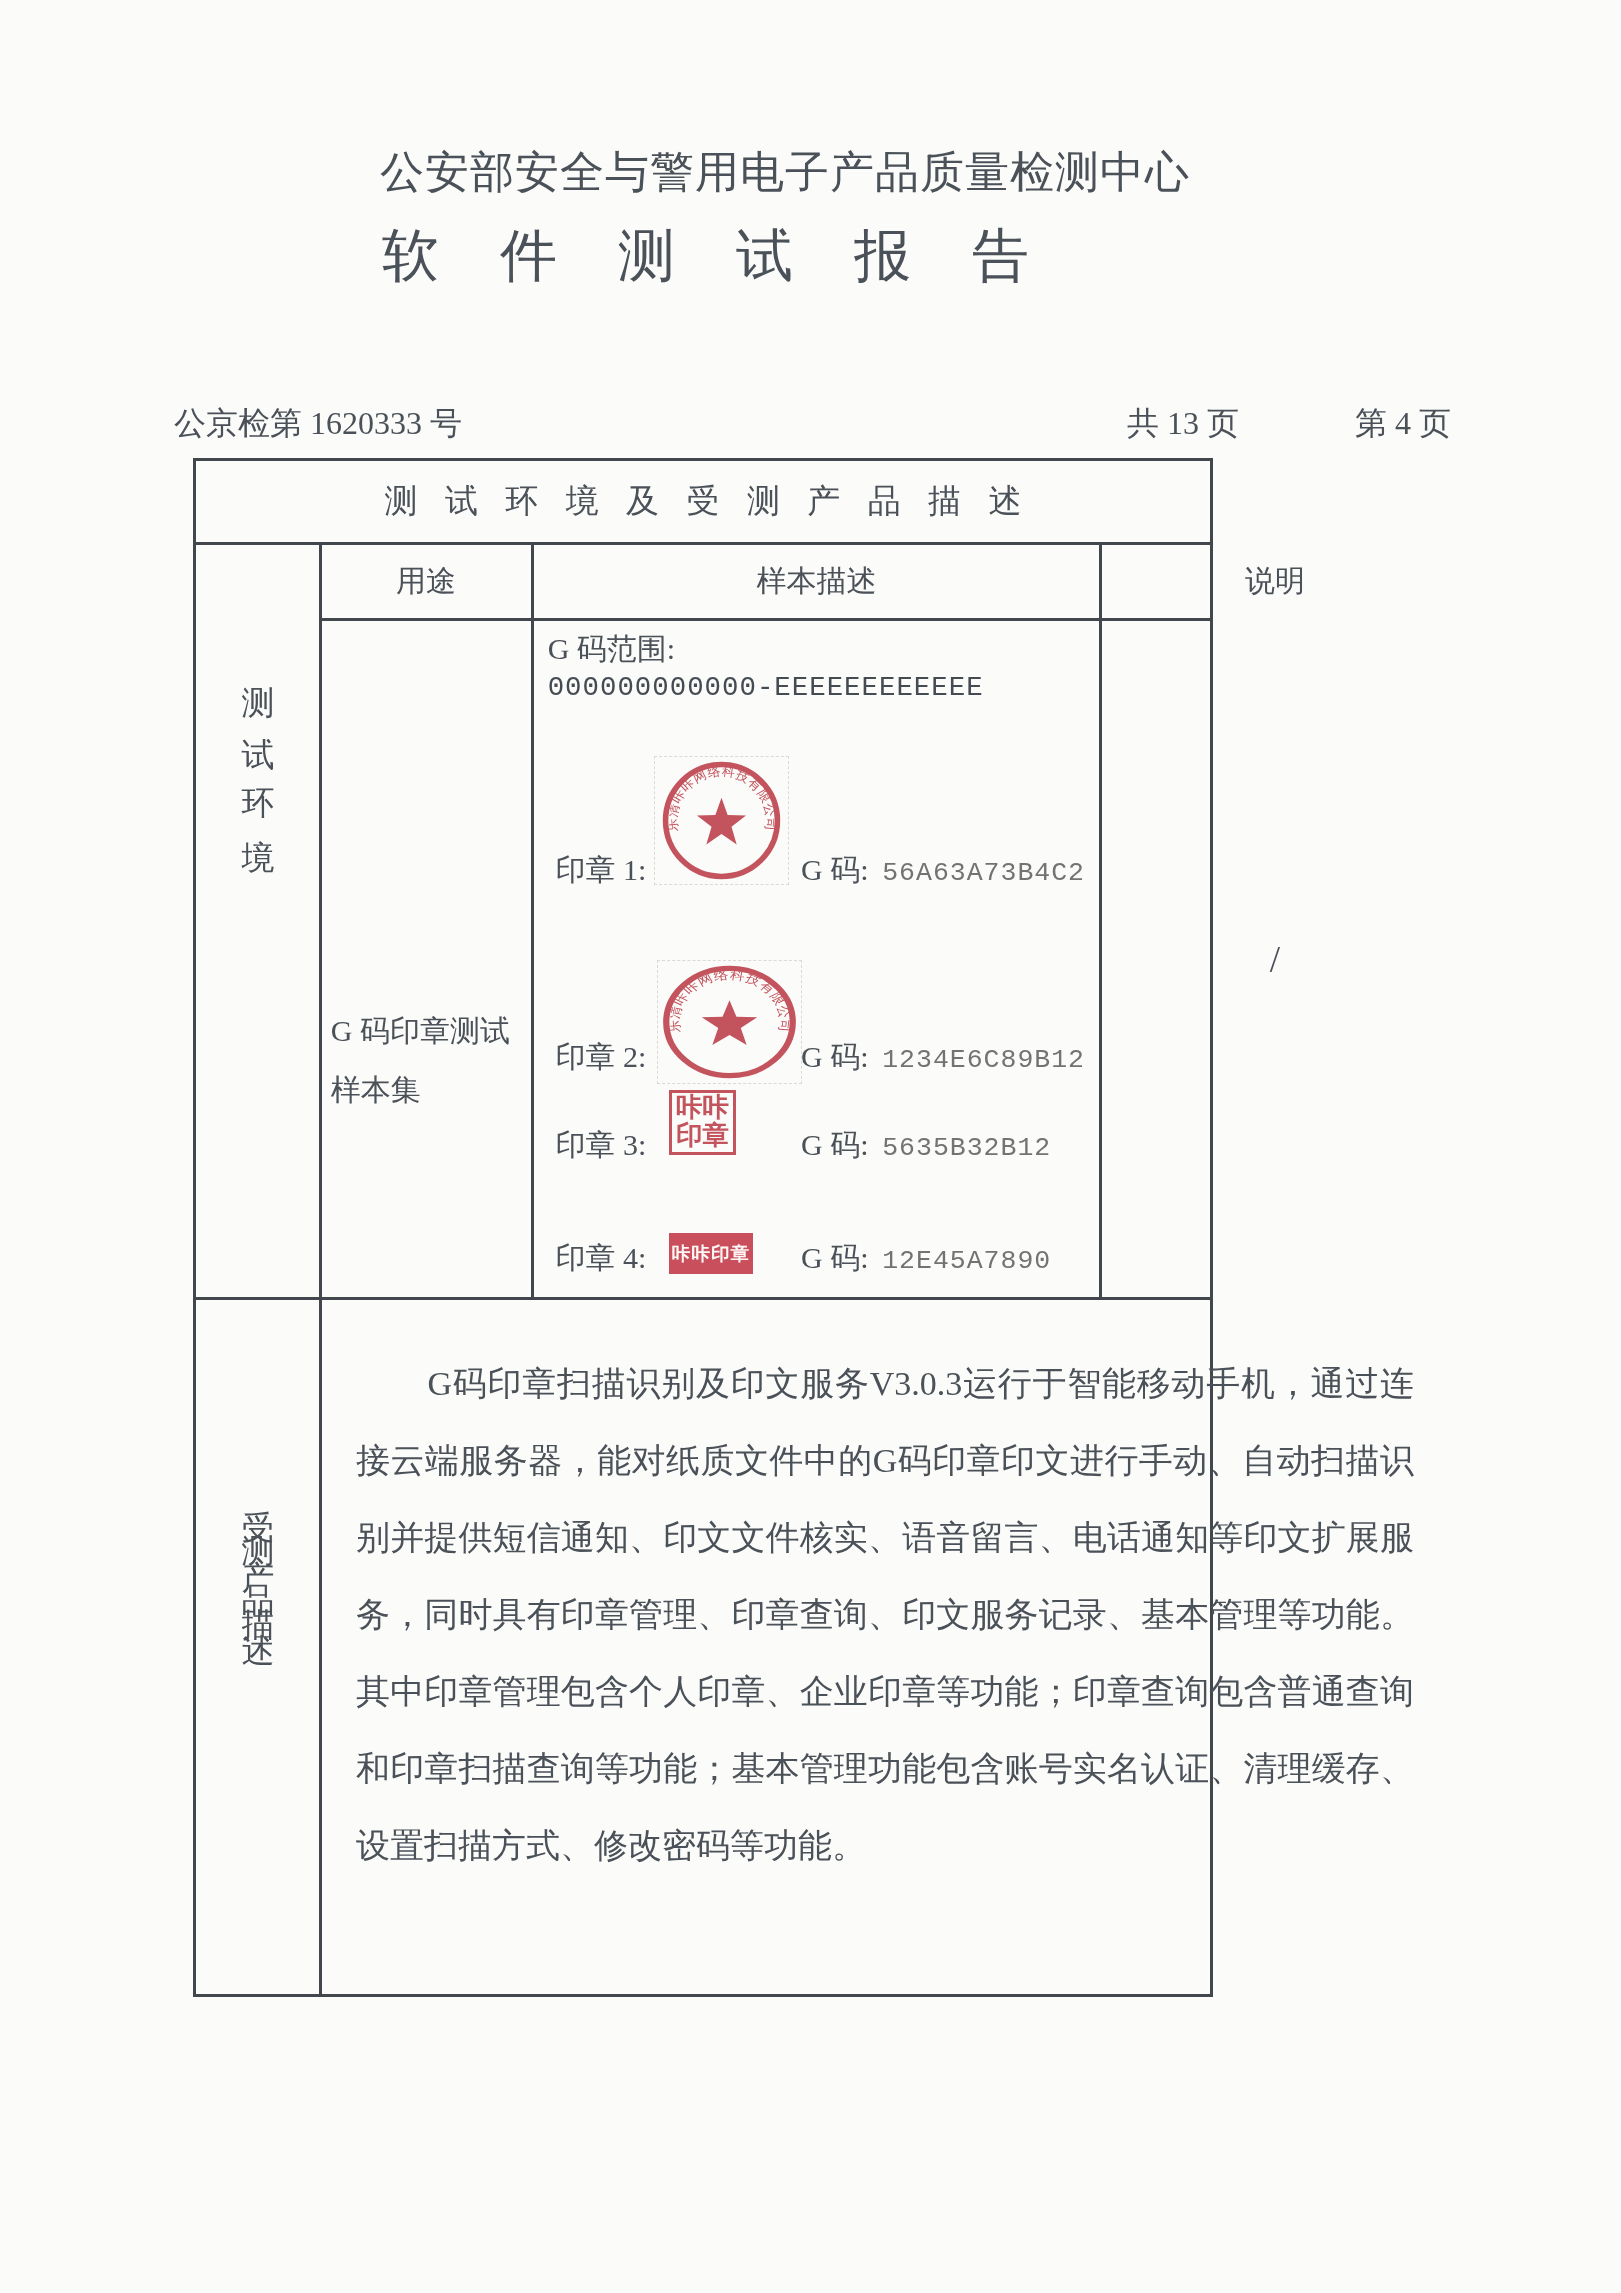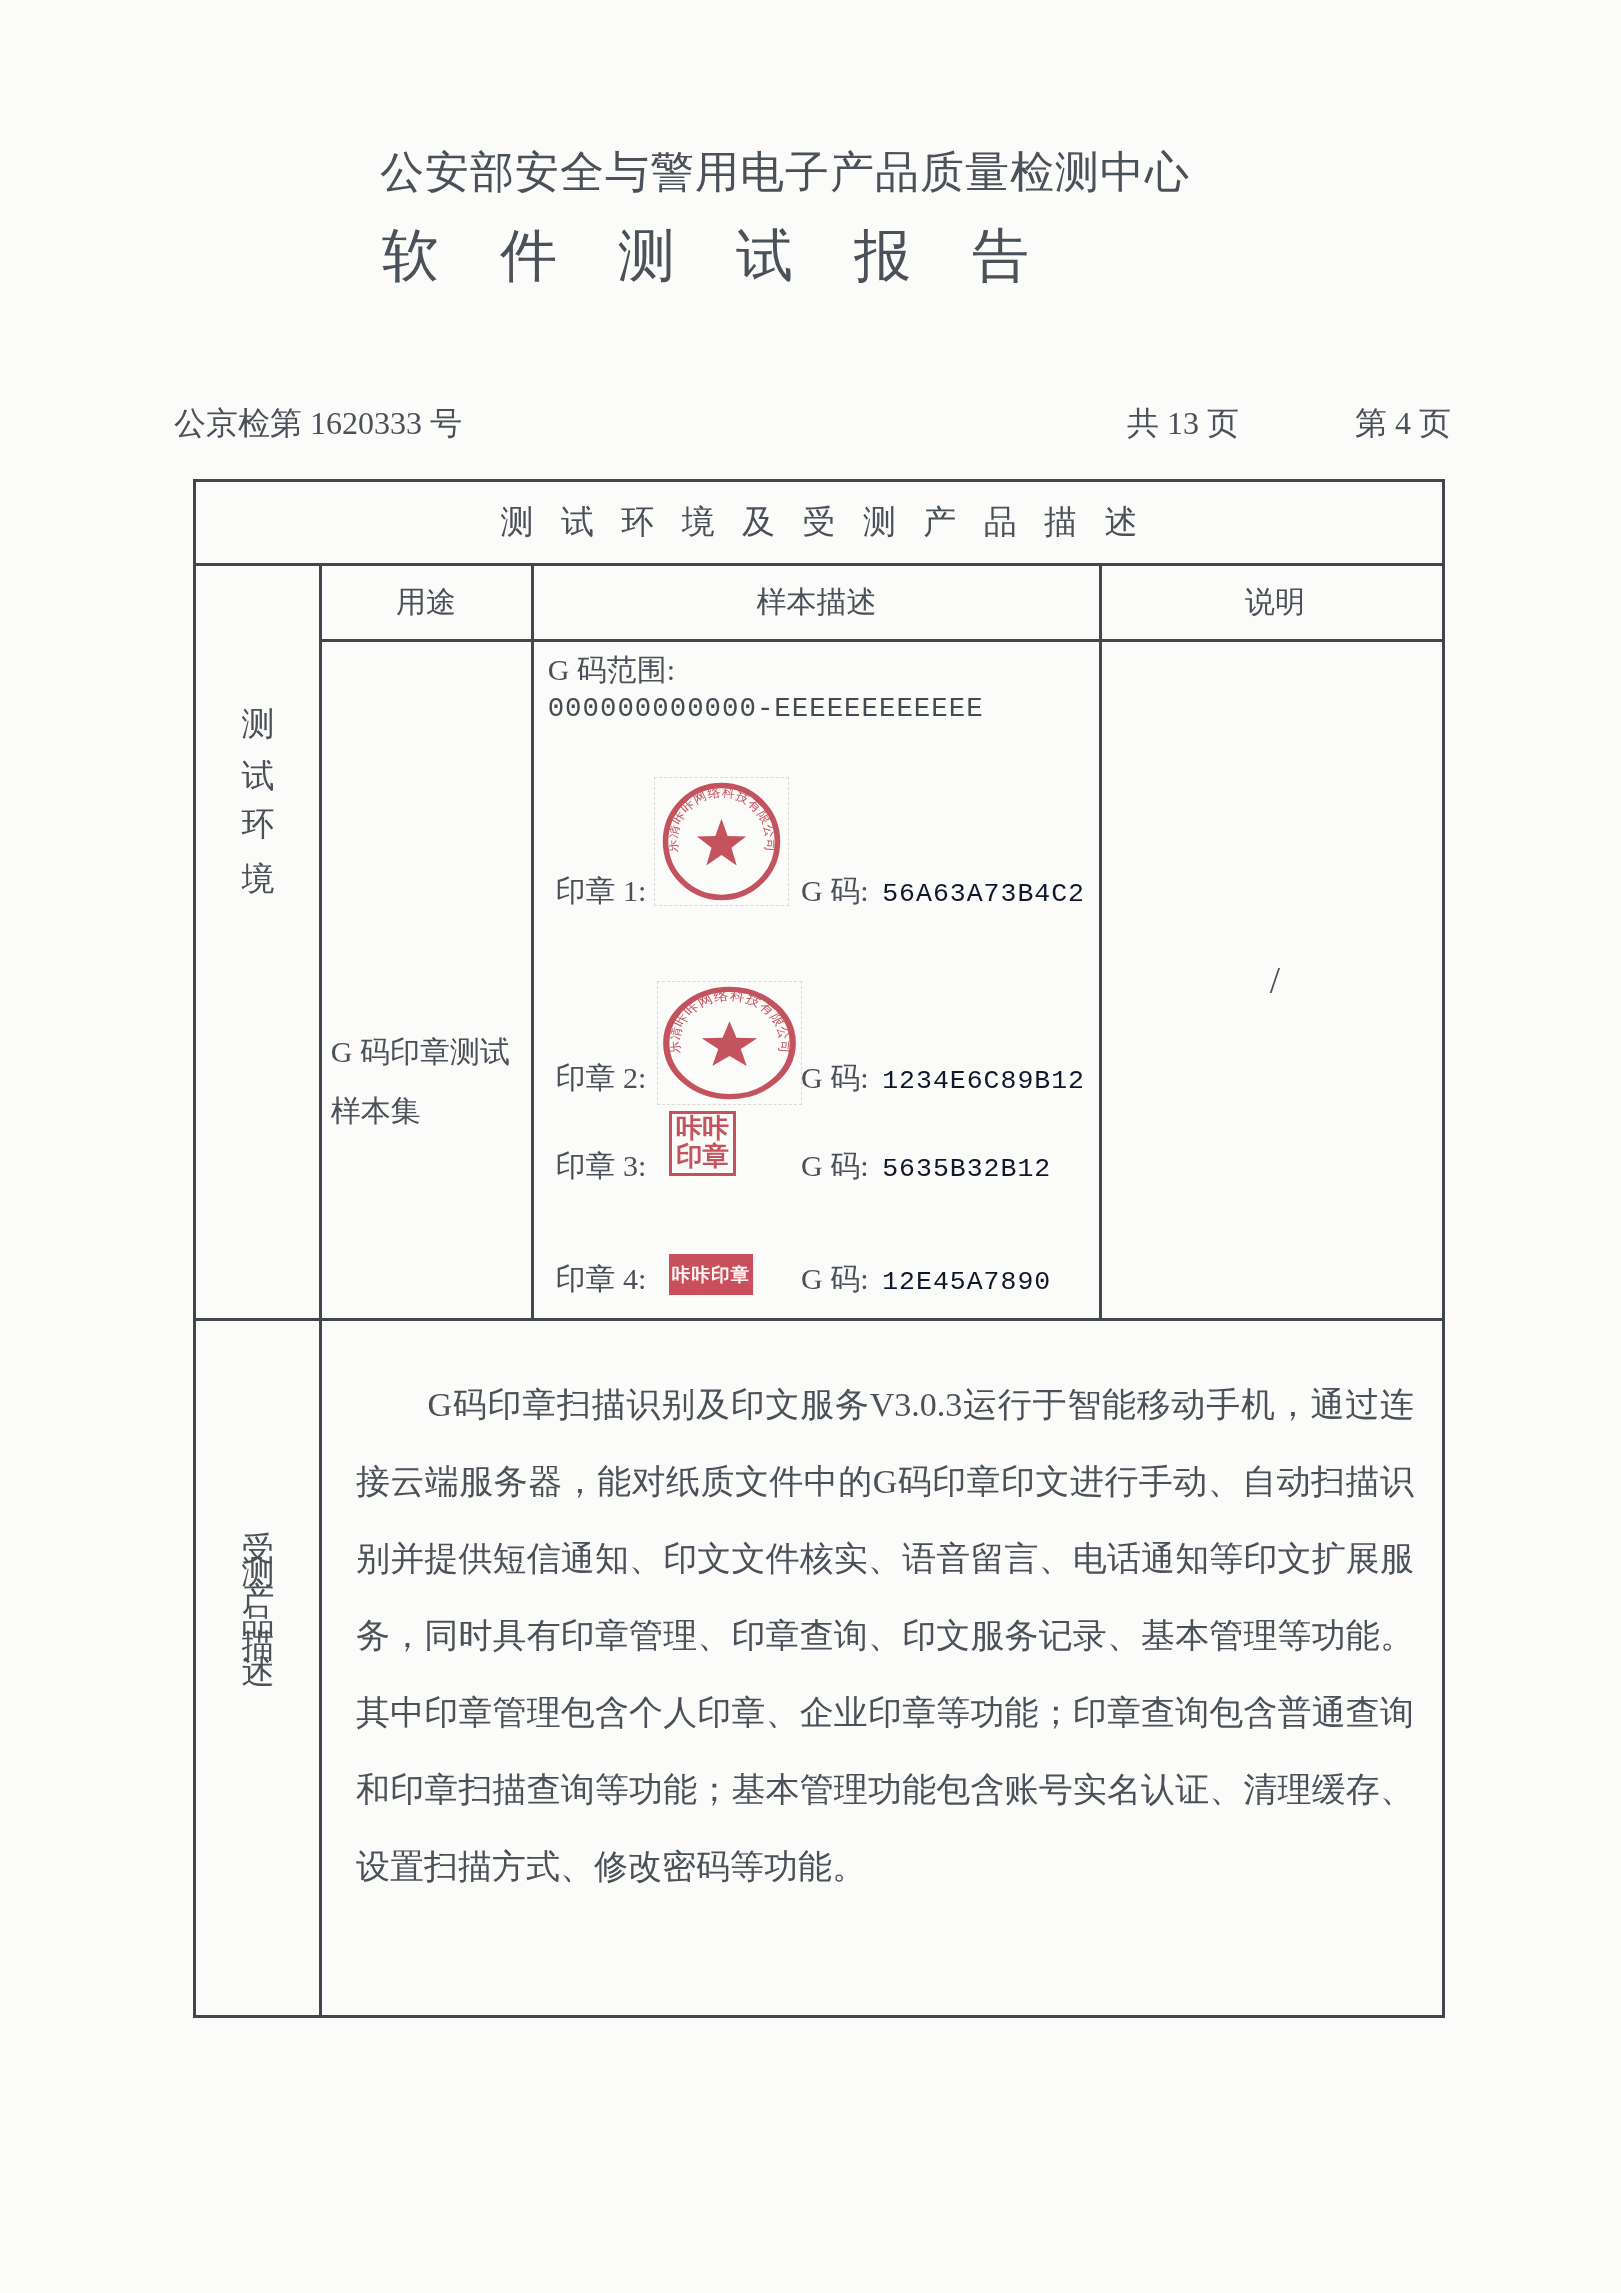--- a/index.html
+++ b/index.html
@@ -11,21 +11,21 @@
   }
   
   .org-title { position:absolute; left:380px; top:143px; font-size:44px; letter-spacing:1px; white-space:nowrap; }
   .report-title { position:absolute; left:382px; top:218px; font-size:57px; letter-spacing:61px; font-weight:500; white-space:nowrap; }
   .doc-number { position:absolute; left:174px; top:402px; font-size:32px; white-space:nowrap; }
   .pages-total { position:absolute; left:1127px; top:402px; font-size:32px; white-space:nowrap; }
   .page-num   { position:absolute; left:1355px; top:402px; font-size:32px; white-space:nowrap;text-align:right; }
 
   
   .doc-table {
-    position:absolute; left:193px; top:479px; width:1252px; height:1539px;
+    position:absolute; left:193px; top:458px; width:1020px; height:1539px;
     border:3.9px solid #42474e; box-sizing:border-box;
   }
   .line { position:absolute; background:#42474e; }
   .hline { height:2.9px; }
   .vline { width:2.9px; }
   .h-1 { left:0; right:0; top:81px; }
   .h-2 { left:123px; right:0; top:157px; }
   .h-3 { left:0; right:0; top:836px; }
   .v-1 { left:123px; top:81px; bottom:0; }
   .v-2 { left:335px; top:81px; height:758px; }
@@ -61,21 +61,21 @@
     padding:380px 0 0 9.8px; font-size:30px; line-height:59px;
   }
   
   .cell-sample { left:338px; top:160px; width:565px; height:676px; position:absolute; }
   .cell-sample > div { position:absolute;text-align:center; }
   .range-label { left:13.7px; top:7.8px;  font-size:30px; white-space:nowrap; }
   .range-value { left:13.7px; top:51px; font-family:"Liberation Mono","DejaVu Sans Mono",monospace; font-size:27.4px; letter-spacing:1px; color:#454b52; white-space:nowrap; }
   .seal-label { font-size:30px; white-space:nowrap; }
   .gcode-line { display:flex; gap:13.7px; align-items:baseline; white-space:nowrap; }
   .gcode-zh   { font-size:30px; }
-  .gcode-val  { font-family:"Liberation Mono","DejaVu Sans Mono",monospace; font-size:26.5px; letter-spacing:1px; color:#0f172a; }
+  .gcode-val  { font-family:"Liberation Mono","DejaVu Sans Mono",monospace; font-size:26.5px; letter-spacing:1px; color:#737373; }
 
   .lbl-1 { left:21.6px;  top:229px; }
   .gc-1  { left:267px; top:229px; }
   .lbl-2 { left:21.6px;  top:416px; }
   .gc-2  { left:267px; top:416px; }
   .lbl-3 { left:21.6px;  top:504px; }
   .gc-3  { left:267px; top:504px; }
   .lbl-4 { left:21.6px;  top:617px; }
   .gc-4  { left:267px; top:617px; }
 

